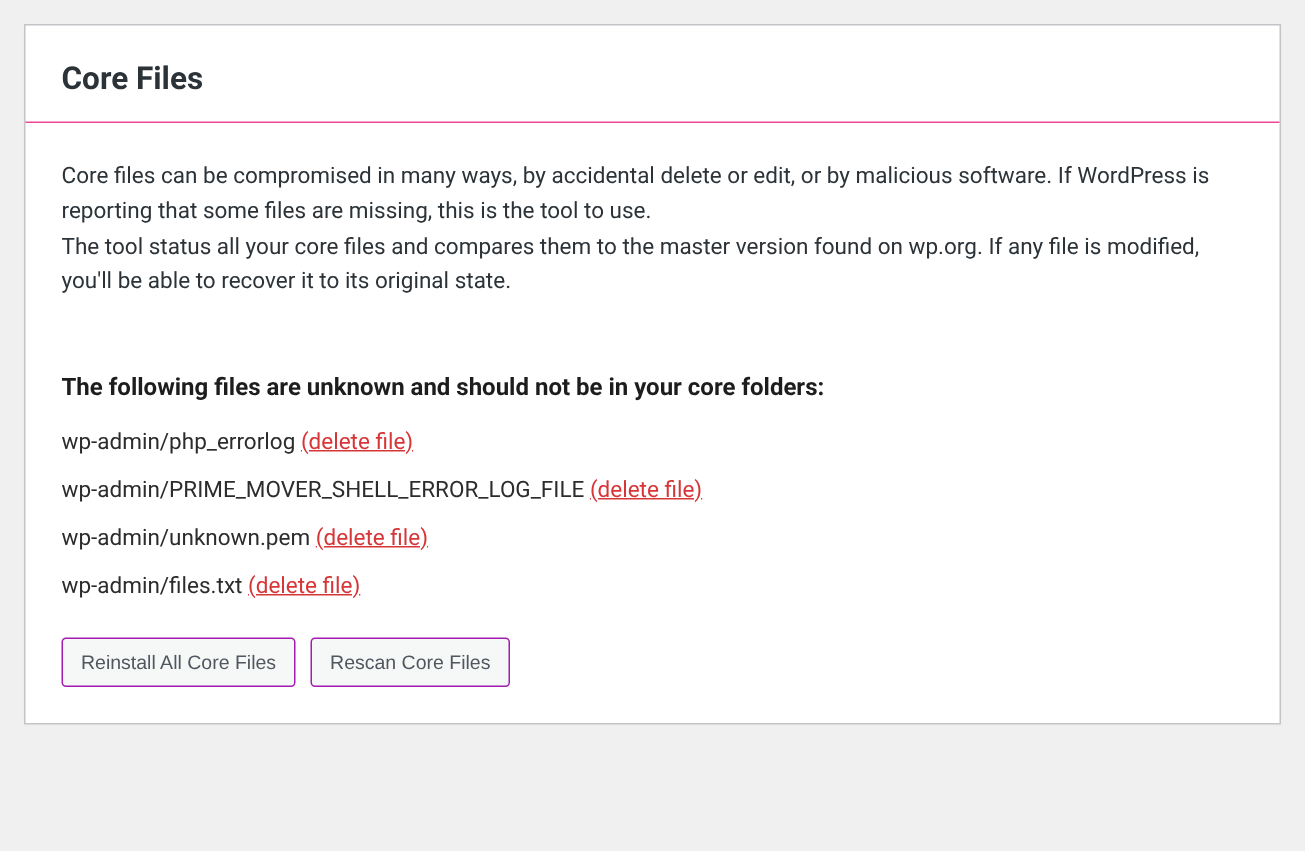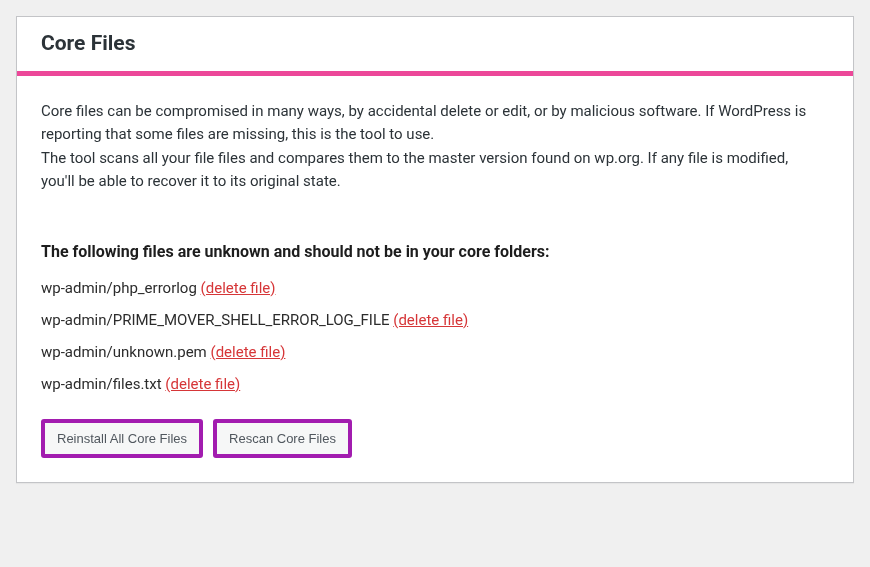--- a/index.html
+++ b/index.html
@@ -15,22 +15,22 @@
       font-size: 14px;
       width: 870px;
       height: 567px;
     }
     .panel {
       background: #fff;
       border: 1px solid #c3c4c7;
       box-shadow: 0 1px 1px rgba(0,0,0,0.04);
     }
     .panel-header {
-      border-bottom: 5px solid #ec4899;
-      padding: 14px 24px 16px 24px;
+      border-bottom: 1px solid #ec4899;
+      padding: 24px 24px 16px 24px;
     }
     .panel-title {
       font-size: 21px;
       font-weight: 700;
       color: #2c3338;
     }
     .panel-body {
       padding: 24px 28px 24px 24px;
     }
     .description {
@@ -62,40 +62,40 @@
       color: #d63638;
       text-decoration: underline;
       cursor: pointer;
     }
     .button-row {
       display: flex;
       gap: 10px;
     }
     .btn {
       background: #f6f7f7;
-      border: 4px solid #a21caf;
+      border: 1px solid #a21caf;
       border-radius: 3px;
       color: #50575e;
       font-size: 13px;
       padding: 6px 12px;
       cursor: pointer;
       line-height: 1.5;
     }
   </style>
 </head>
 <body>
 
 <div class="panel">
   <div class="panel-header">
     <h2 class="panel-title">Core Files</h2>
   </div>
   <div class="panel-body">
     <div class="description">
       <span>Core files can be compromised in many ways, by accidental delete or edit, or by malicious software. If WordPress is reporting that some files are missing, this is the tool to use.</span><br>
-      <span>The tool scans all your file files and compares them to the master version found on wp.org. If any file is modified, you'll be able to recover it to its original state.</span><br>
+      <span>The tool status all your core files and compares them to the master version found on wp.org. If any file is modified, you'll be able to recover it to its original state.</span><br>
     </div>
 
     <div class="status-heading">
       <br>
       <span>The following files are unknown and should not be in your core folders:</span>
     </div>
 
     <ul class="file-list">
       <li class="file-item">
         <span>wp-admin/php_errorlog</span>

